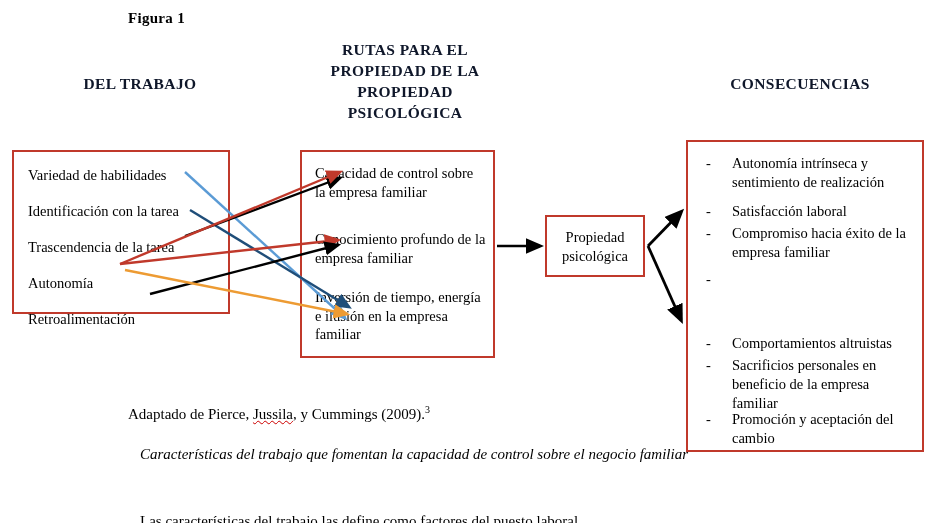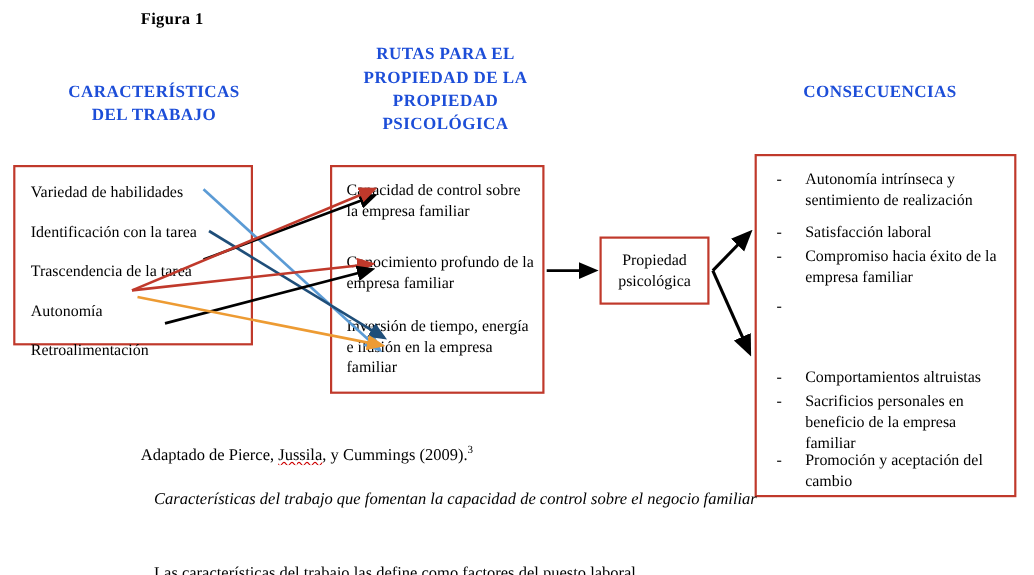--- a/index.html
+++ b/index.html
@@ -27,21 +27,21 @@
     top: 10px;
     font-family: "Liberation Serif", serif;
     font-weight: bold;
     font-size: 15px;
     letter-spacing: 0.3px;
   }
 
   .col-title {
     font-family: "Liberation Serif", serif;
     font-weight: bold;
-    color: #1d4ed8;
+    color: #0f172a;
     font-size: 15.5px;
     text-align: center;
     letter-spacing: 0.4px;
     line-height: 1.35;
   }
   #title-left  { left: 30px;  top: 74px;  width: 220px; }
   #title-mid   { left: 295px; top: 40px;  width: 220px; }
   #title-right { left: 690px; top: 74px;  width: 220px; }
 
   .panel {
@@ -149,21 +149,20 @@
   }
 </style>
 </head>
 <body>
 
 <div id="root">
 
   <div class="abs fig-label">Figura 1</div>
 
   <div class="abs col-title" id="title-left">
-    <div>CARACTERÍSTICAS</div>
     <div>DEL TRABAJO</div>
   </div>
 
   <div class="abs col-title" id="title-mid">
     <div>RUTAS PARA EL</div>
     <div>PROPIEDAD DE LA</div>
     <div>PROPIEDAD</div>
     <div>PSICOLÓGICA</div>
   </div>
 

